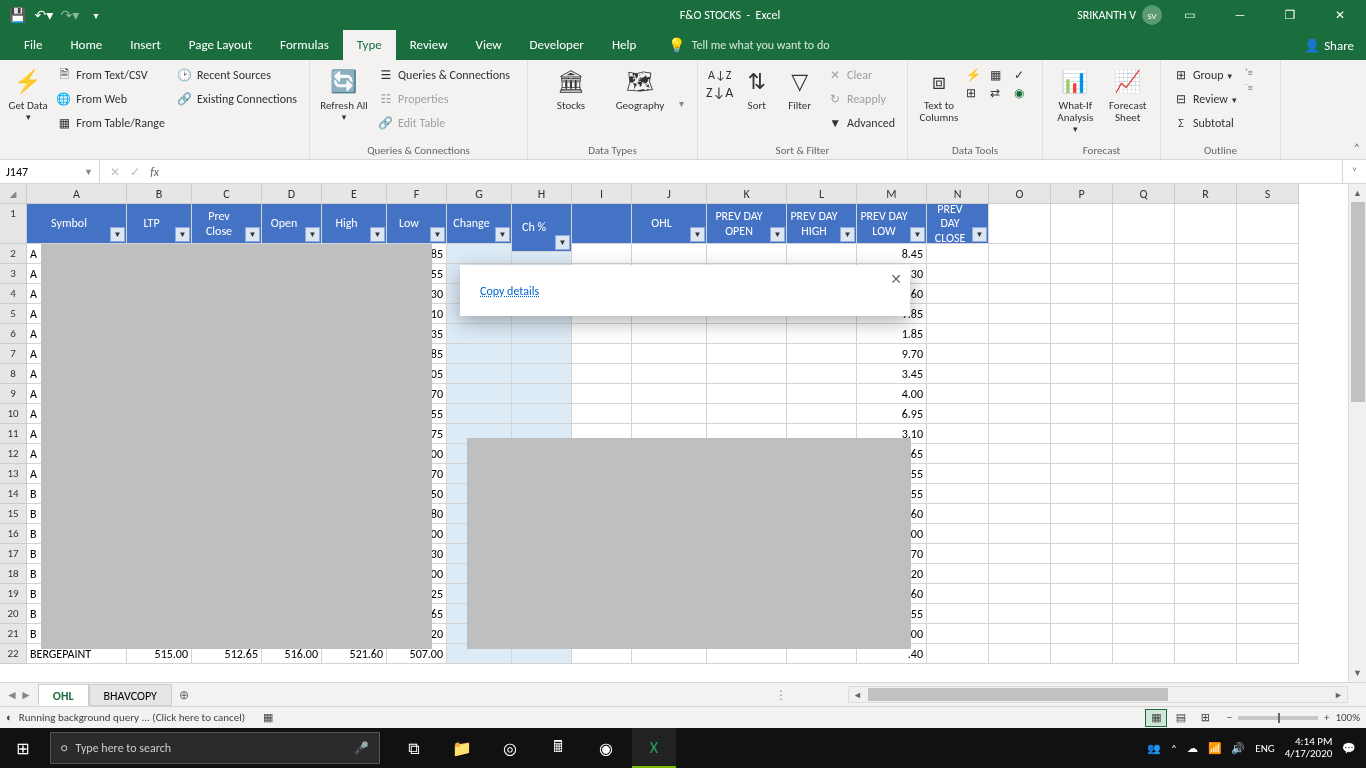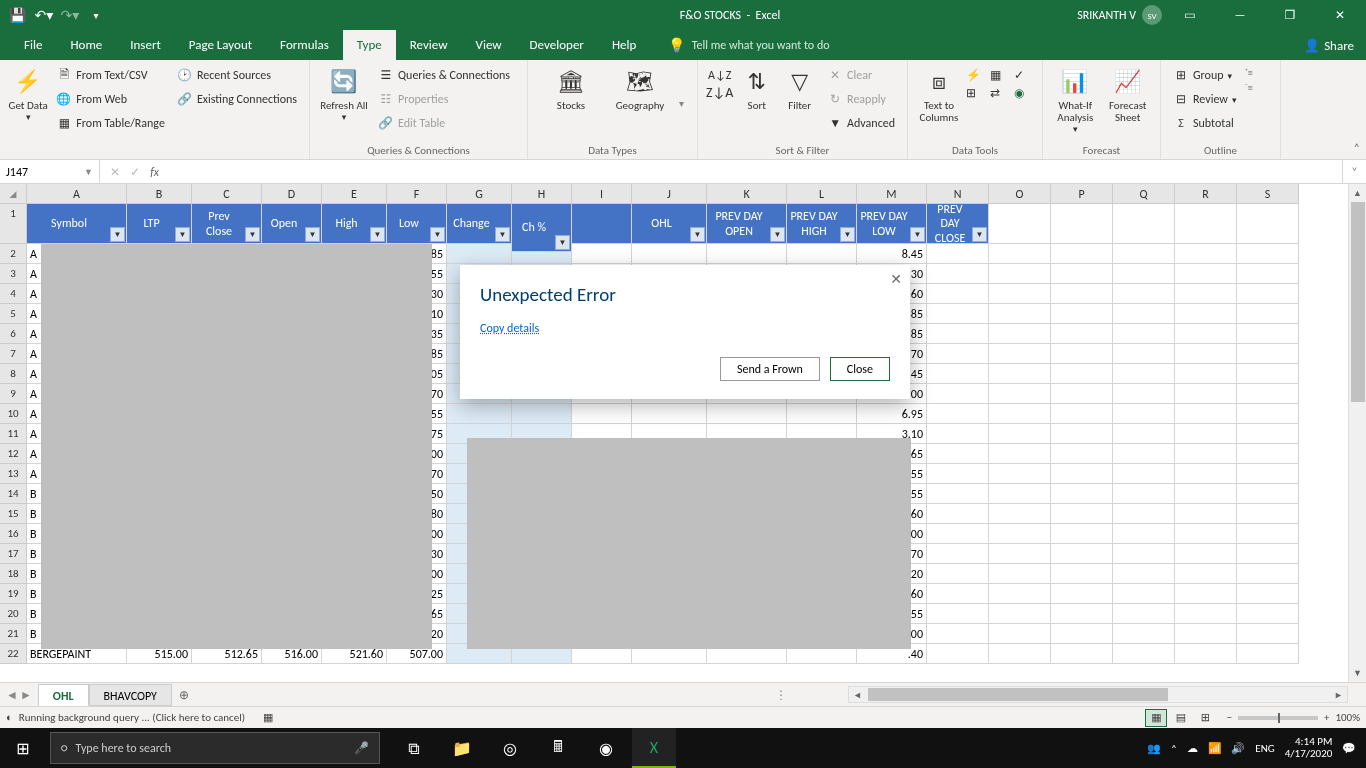--- a/index.html
+++ b/index.html
@@ -841,26 +841,21 @@
 
   <div class="vscroll-outer">
     <div class="up">▲</div>
     <div class="thumb"></div>
     <div class="dn" style="position:absolute;bottom:0;width:100%">▼</div>
   </div>
 </div>
 
 <div class="dialog">
   <span class="dclose">✕</span>
-  <h2>Unexpected Error</h2>
   <a href="#">Copy details</a>
-  <div class="btns">
-    <button>Send a Frown</button>
-    <button class="primary">Close</button>
-  </div>
 </div>
 
 <div class="sheet-tabs">
   <div class="nav">
       <span>◄</span>
       <span>►</span>
     </div>
   <div class="sheet-tab active">OHL</div>
   <div class="sheet-tab">BHAVCOPY</div>
   <div class="sheet-add">⊕</div>

